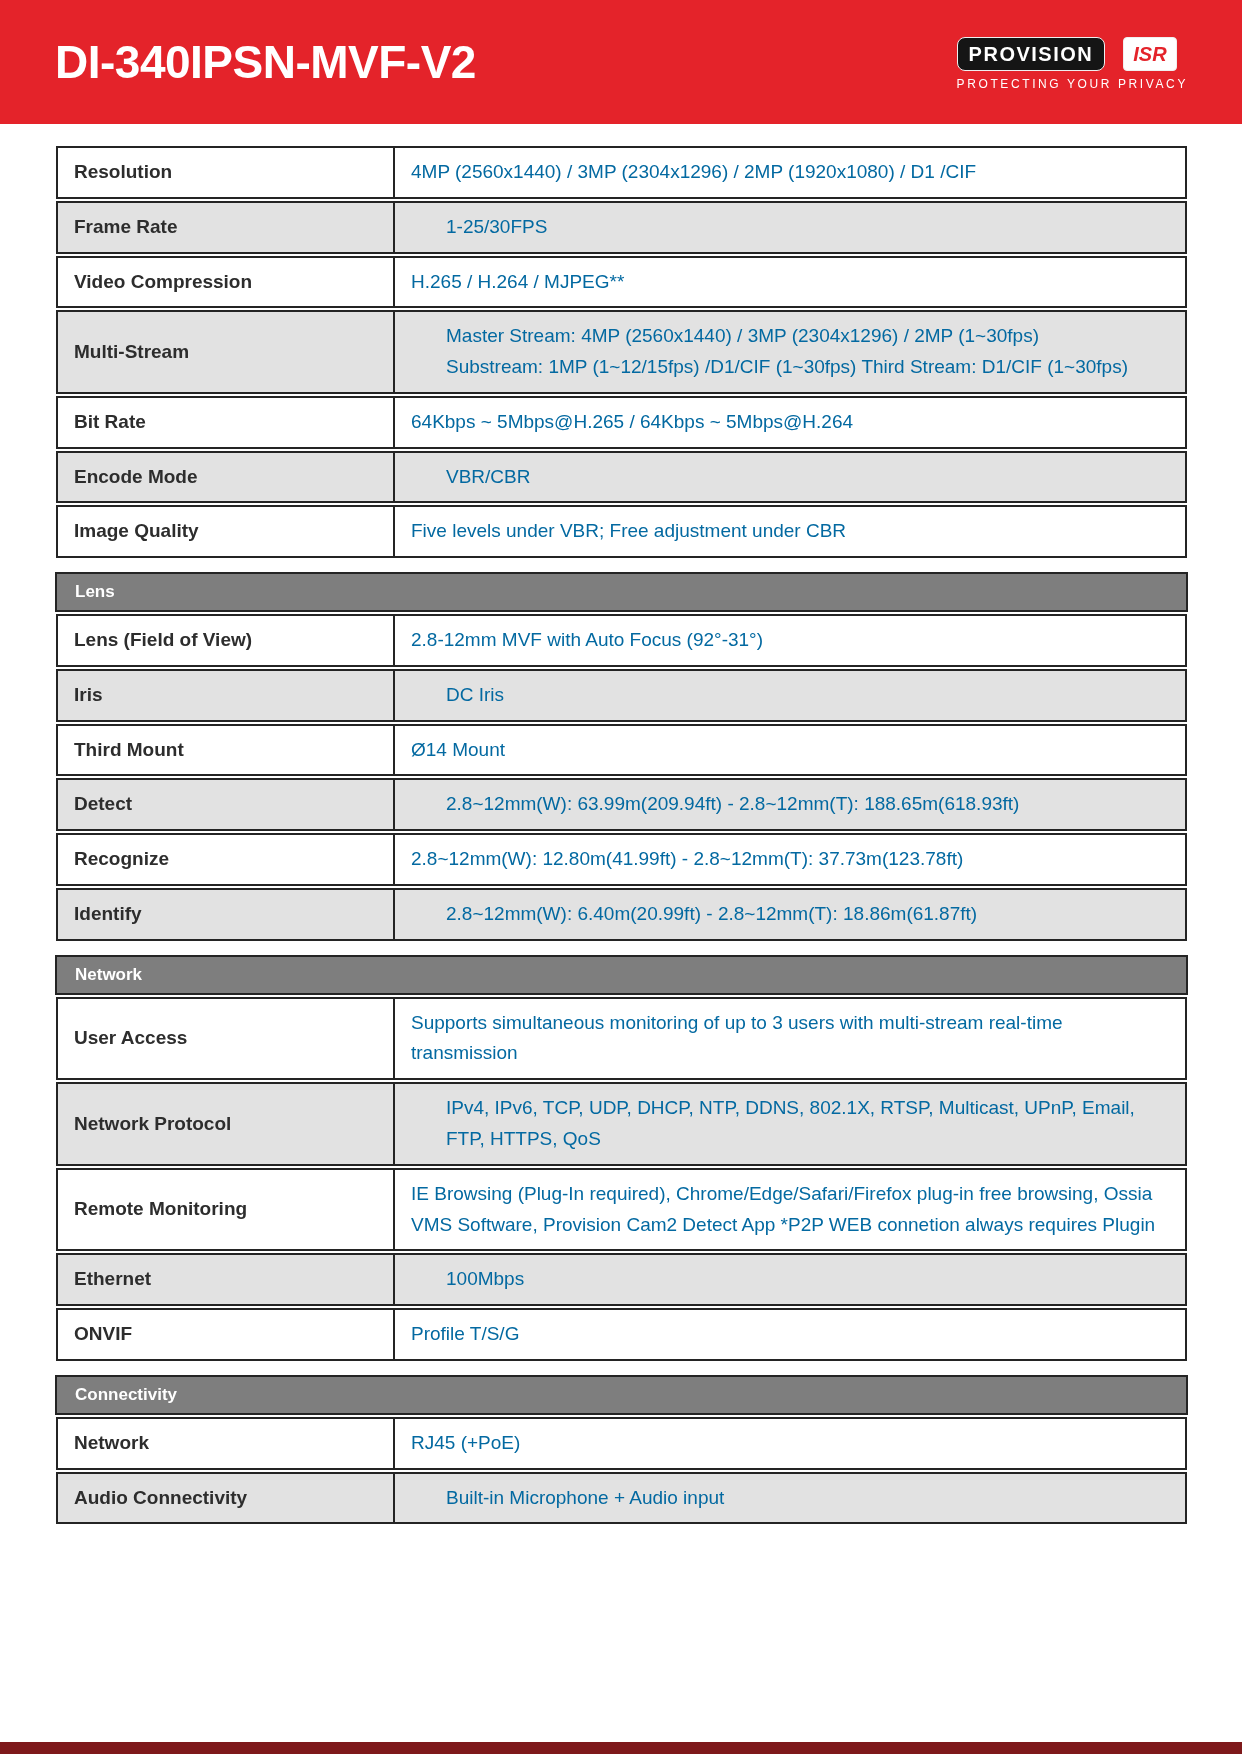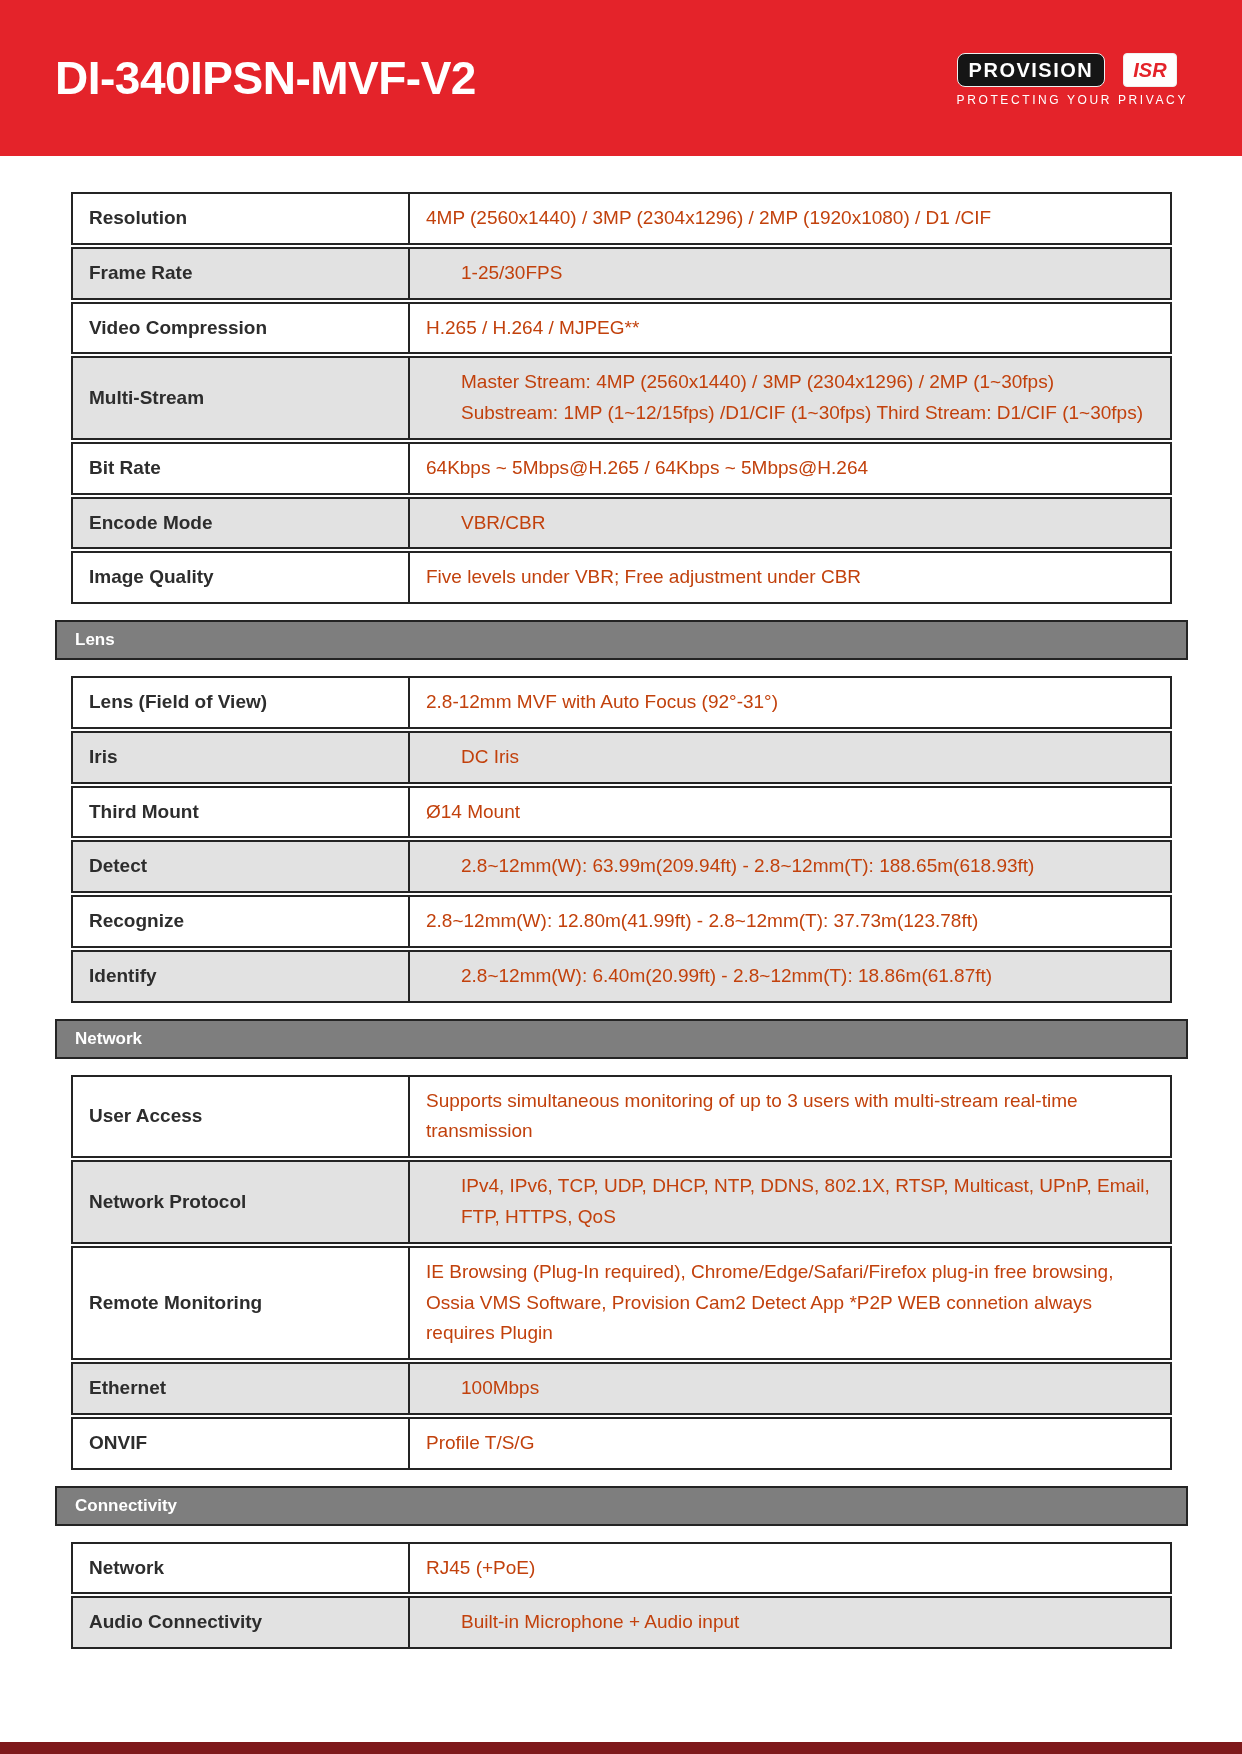--- a/index.html
+++ b/index.html
@@ -5,21 +5,21 @@
   html,body{margin:0;padding:0;}
   body{
     width:1242px;height:1754px;
     background:#ffffff;
     font-family:"Liberation Sans",sans-serif;
     position:relative;overflow:hidden;
     -webkit-font-smoothing:antialiased;
   }
   
   .masthead{
-    height:156px;background:#E4232A;
+    height:124px;background:#E4232A;
     display:flex;justify-content:space-between;align-items:center;
     padding:0 54px 0 55px;box-sizing:border-box;
   }
   .page-title{
     color:#fff;font-size:46px;font-weight:700;letter-spacing:-0.5px;margin:0;line-height:1;
   }
   .logo{display:flex;flex-direction:column;align-items:flex-start;margin-top:4px;}
   .logo-row{display:flex;align-items:stretch;gap:18px;}
   .logo-black{
     background:#151515;color:#ffffff;font-weight:700;font-size:20px;letter-spacing:1.5px;
@@ -32,34 +32,34 @@
   .logo-tagline{
     color:#ffffff;font-size:12px;font-weight:500;letter-spacing:2.6px;margin-top:6px;white-space:nowrap;
   }
   
   .content{padding:20px 54px 0 55px;}
   .section-bar{
     background:#7E7E7E;border:2px solid #242424;color:#ffffff;
     font-weight:700;font-size:17px;padding:8px 18px;
     margin-top:14px;margin-bottom:0;
   }
-  .tbl{margin:16px;}
+  .tbl{margin:1px;}
   .row{
     display:flex;border:2px solid #242424;margin-top:2px;background:#ffffff;
     min-height:50px;box-sizing:border-box;
   }
   .row.alt{background:#E2E2E2;gap:35px;}
   .cl{
     flex:0 0 337px;width:337px;box-sizing:border-box;border-right:2px solid #242424;
     display:flex;align-items:center;padding:9px 16px;
     font-weight:700;font-size:19px;color:#2d2d2d;line-height:1.3;
   }
   .cv{
     flex:1;display:flex;align-items:center;padding:9px 16px;box-sizing:border-box;
-    font-size:19px;color:#c2410c;line-height:1.62;white-space:pre-line;
+    font-size:19px;color:#0369a1;line-height:1.62;white-space:pre-line;
   }
   
   .footer-bar{
     position:absolute;left:0;right:0;bottom:0;height:12px;background:#7E191B;
   }
 </style>
 </head>
 <body>
 
 <div class="page">

